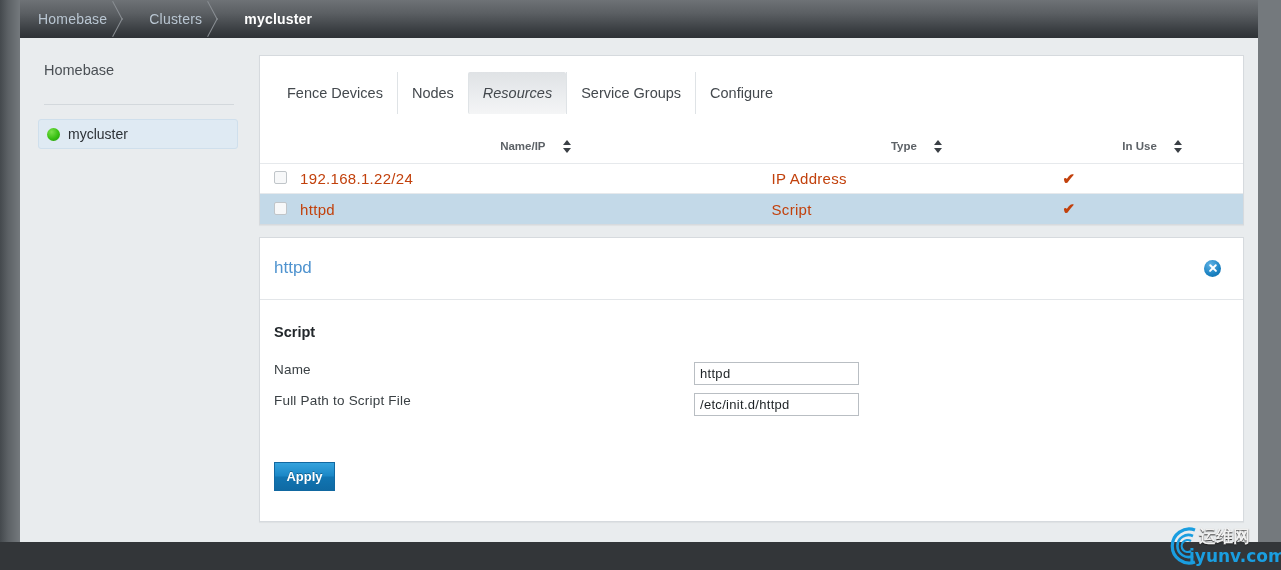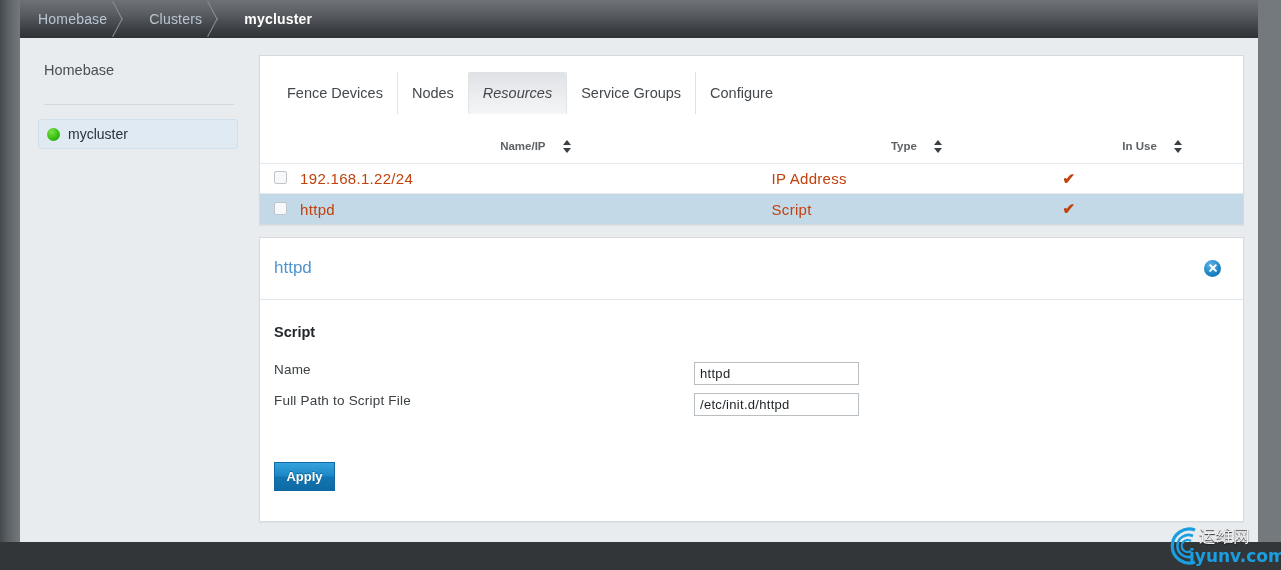--- a/index.html
+++ b/index.html
@@ -181,21 +181,21 @@
     position: absolute; left: 0; top: 542px; width: 1281px; height: 28px;
     background: #333639;
   }
 
   
   .watermark {
     position: absolute; right: 2px; bottom: 2px; width: 118px; height: 44px;
   }
   .wm-cn {
     position: absolute; left: 38px; top: 1px; font-size: 17px; color: #f0f0f0;
-    font-weight: normal; font-family: "DejaVu Sans", sans-serif; text-shadow: 0 1px 1px #222;
+    font-weight: bold; font-family: "DejaVu Sans", sans-serif; text-shadow: 0 1px 1px #222;
   }
   .wm-url {
     position: absolute; left: 28px; top: 22px; font-size: 17px; color: #1a9ee0;
     font-weight: bold; font-family: "DejaVu Sans", sans-serif;
   }
 </style>
 </head>
 <body>
 
 <div id="app">

